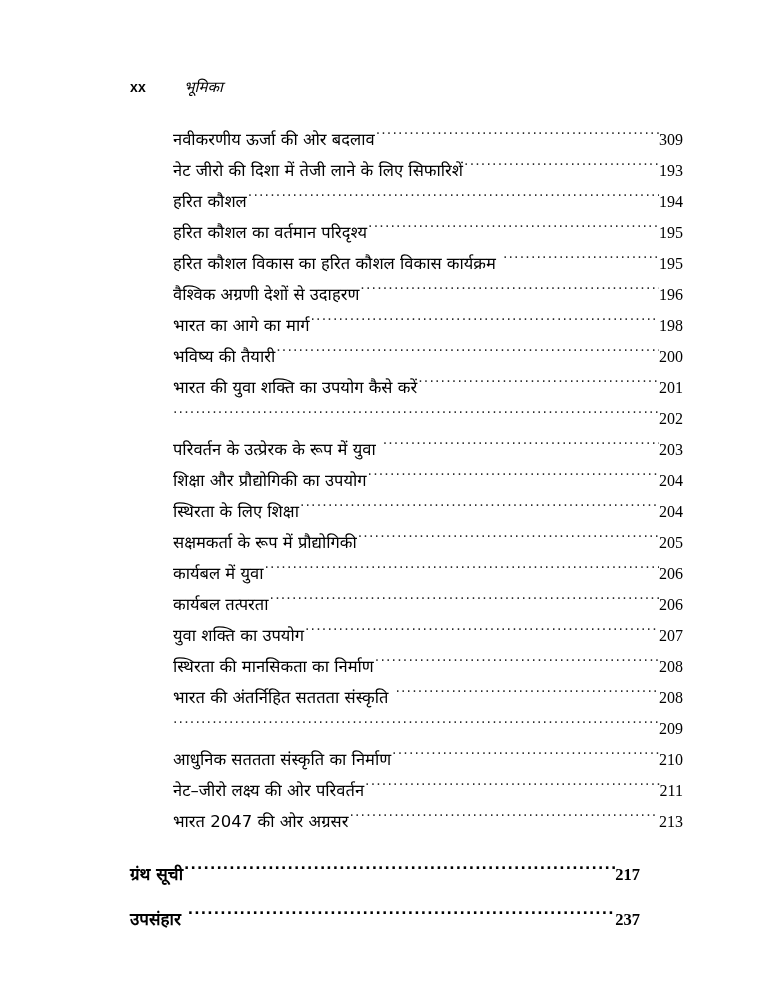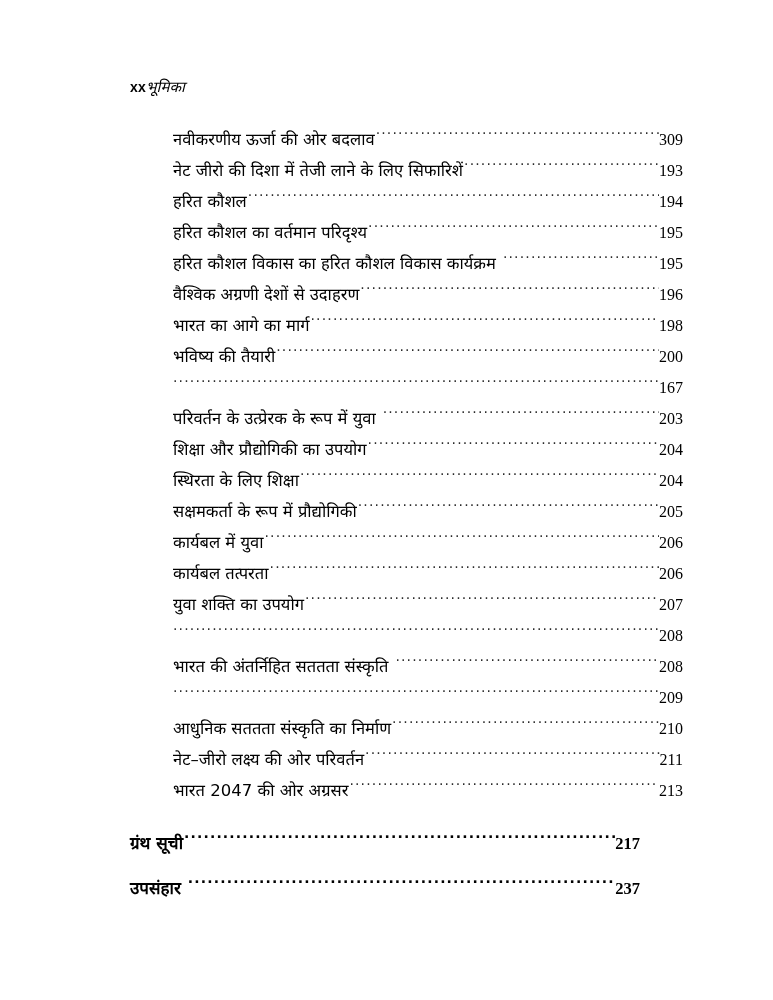--- a/index.html
+++ b/index.html
@@ -27,20 +27,21 @@
   }
 
   
   .running-header {
     position: absolute;
     top: 76px;
     left: 130px;
     width: 510px;
     display: flex;
     align-items: baseline;
+    gap: 38px;
     white-space: nowrap;
   }
   .folio {
     font-weight: bold;
     font-size: 14px;
     letter-spacing: 0.2px;
   }
   .header-title {
     font-style: italic;
     font-size: 15px;
@@ -169,22 +170,27 @@
         <span class="label">भारत का आगे का मार्ग</span>
         <span class="leader"></span>
         <span class="page-no">198</span>
       </div>
       <div class="toc-row level-sub">
         <span class="label">भविष्य की तैयारी</span>
         <span class="leader"></span>
         <span class="page-no">200</span>
       </div>
       <div class="toc-row level-sub">
-        <span class="leader"></span>
-        <span class="page-no">167</span>
+        <span class="label">भारत की युवा शक्ति का उपयोग कैसे करें</span>
+        <span class="leader"></span>
+        <span class="page-no">201</span>
+      </div>
+      <div class="toc-row level-sub">
+        <span class="leader"></span>
+        <span class="page-no">202</span>
       </div>
       <div class="toc-row level-sub gap">
         <span class="label">परिवर्तन के उत्प्रेरक के रूप में युवा</span>
         <span class="leader"></span>
         <span class="page-no">203</span>
       </div>
       <div class="toc-row level-sub">
         <span class="label">शिक्षा और प्रौद्योगिकी का उपयोग</span>
         <span class="leader"></span>
         <span class="page-no">204</span>
@@ -208,20 +214,21 @@
         <span class="label">कार्यबल तत्परता</span>
         <span class="leader"></span>
         <span class="page-no">206</span>
       </div>
       <div class="toc-row level-sub">
         <span class="label">युवा शक्ति का उपयोग</span>
         <span class="leader"></span>
         <span class="page-no">207</span>
       </div>
       <div class="toc-row level-sub">
+        <span class="label">स्थिरता की मानसिकता का निर्माण</span>
         <span class="leader"></span>
         <span class="page-no">208</span>
       </div>
       <div class="toc-row level-sub gap">
         <span class="label">भारत की अंतर्निहित सततता संस्कृति</span>
         <span class="leader"></span>
         <span class="page-no">208</span>
       </div>
       <div class="toc-row level-sub">
         <span class="leader"></span>

